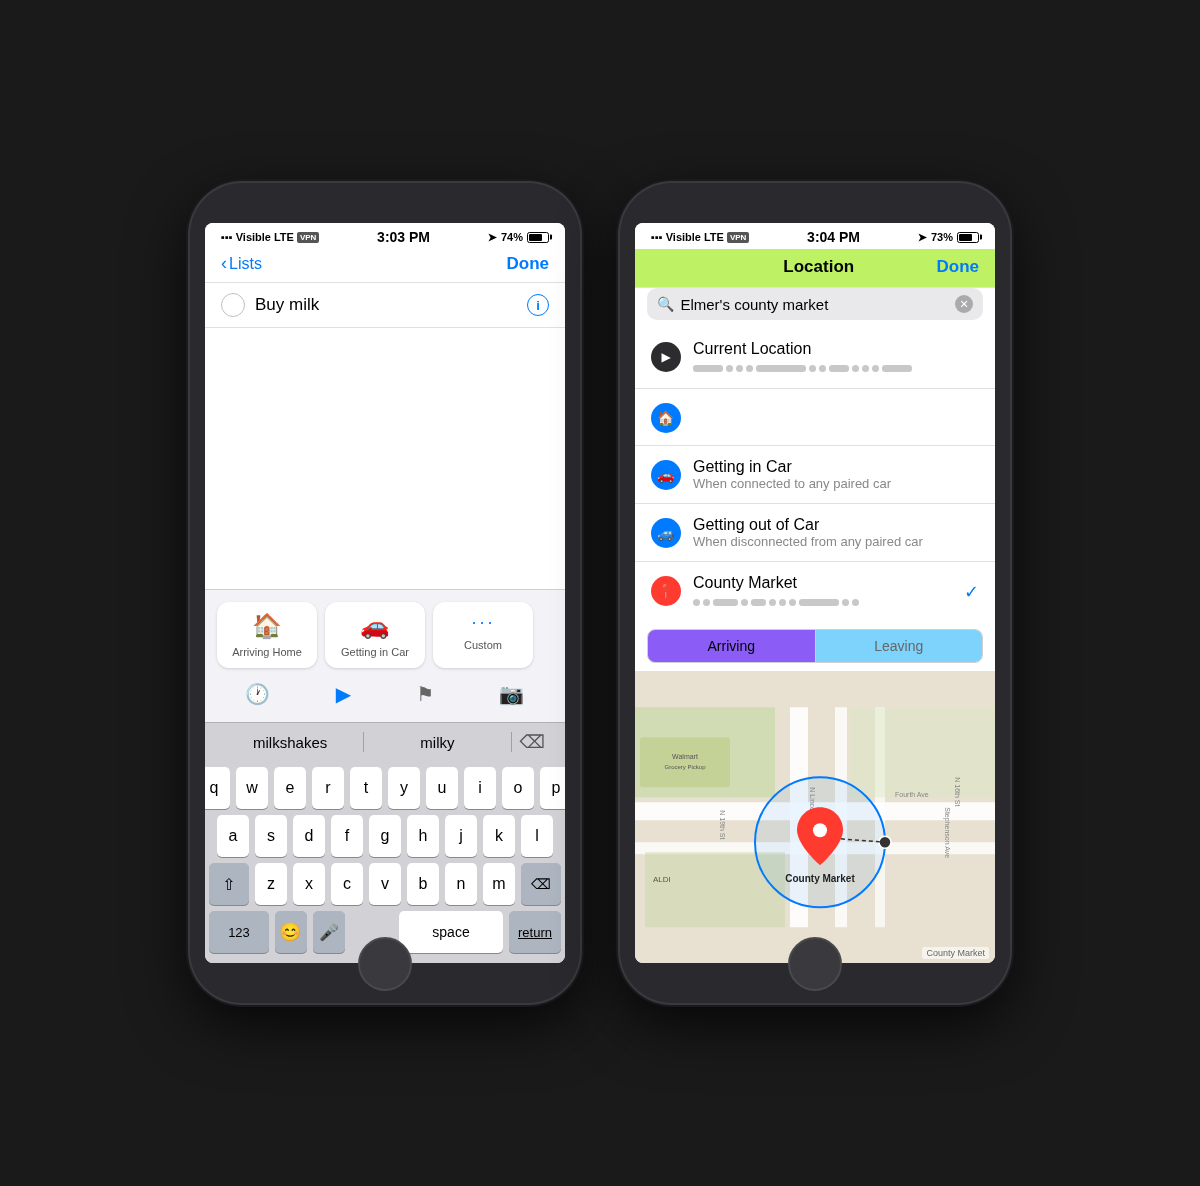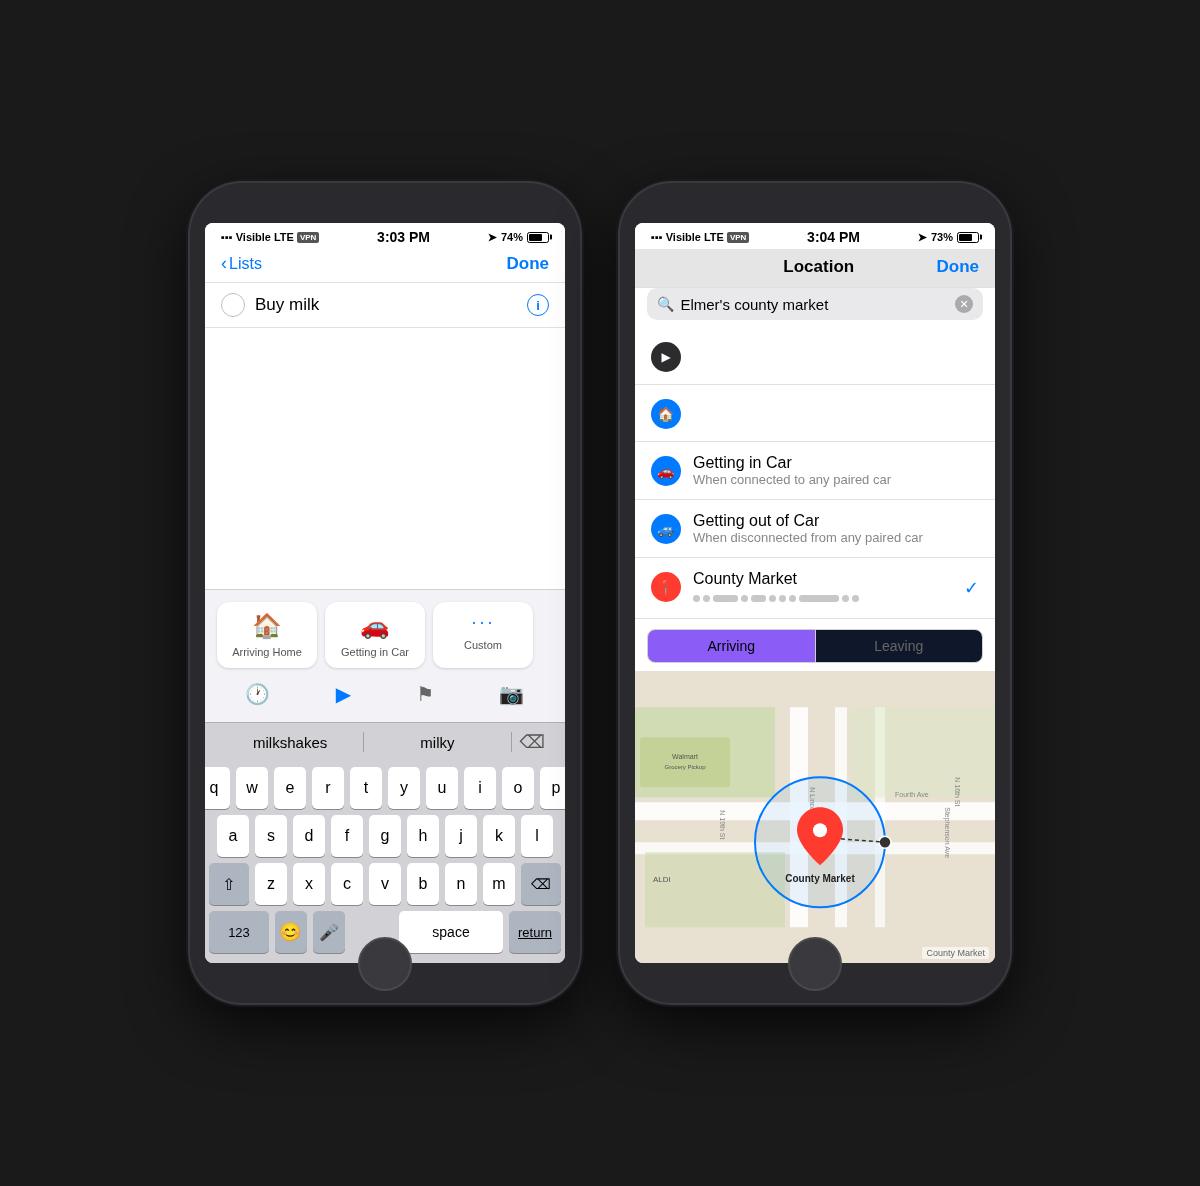--- a/index.html
+++ b/index.html
@@ -315,21 +315,21 @@
     .kb-key.return-key { flex: 2; max-width: none; font-size: 14px; }
     .kb-key.shift { flex: 1.4; max-width: none; }
     .kb-key.backspace { flex: 1.4; max-width: none; font-size: 14px; }
 
     
     .location-header {
       display: flex;
       justify-content: space-between;
       align-items: center;
       padding: 8px 16px 10px;
-      background: #e5e5e5;
+      background: #bef264;
       flex-shrink: 0;
     }
     .location-title {
       font-size: 17px;
       font-weight: 600;
       color: #000;
     }
 
     .search-bar {
       margin: 0 12px 8px;
@@ -400,21 +400,21 @@
       border-radius: 8px;
       overflow: hidden;
       flex-shrink: 0;
     }
     .toggle-btn {
       flex: 1;
       padding: 8px;
       text-align: center;
       font-size: 14px;
       font-weight: 500;
-      background: #0f172a;
+      background: #7dd3fc;
       color: #666;
     }
     .toggle-btn.active {
       background: #8b5cf6;
       color: #000;
       font-weight: 400;
       box-shadow: 0 1px 3px rgba(0,0,0,0.2);
     }
     .toggle-divider {
       width: 1px;
@@ -624,20 +624,37 @@
     <div class="search-bar">
       <span class="search-icon-loc">🔍</span>
       <span class="search-input-text">Elmer's county market</span>
       <div class="search-clear">✕</div>
     </div>
 
     <div class="location-list">
 
       <div class="location-item">
         <div class="loc-icon dark-arrow" style="font-size:12px;">▶</div>
+        <div class="loc-text">
+          <div class="loc-name">Current Location</div>
+          <div class="blur-line">
+            <span class="blur-rect" style="width:30px;"></span>
+            <span class="blur-dot"></span>
+              <span class="blur-dot"></span>
+              <span class="blur-dot"></span>
+            <span class="blur-rect" style="width:50px;"></span>
+            <span class="blur-dot"></span>
+              <span class="blur-dot"></span>
+            <span class="blur-rect" style="width:20px;"></span>
+            <span class="blur-dot"></span>
+              <span class="blur-dot"></span>
+              <span class="blur-dot"></span>
+            <span class="blur-rect" style="width:30px;"></span>
+          </div>
+        </div>
       </div>
 
       <div class="location-item">
         <div class="loc-icon" style="font-size:14px;">🏠</div>
       </div>
 
       <div class="location-item">
         <div class="loc-icon" style="font-size:14px;">🚗</div>
         <div class="loc-text">
           <div class="loc-name">Getting in Car</div>

